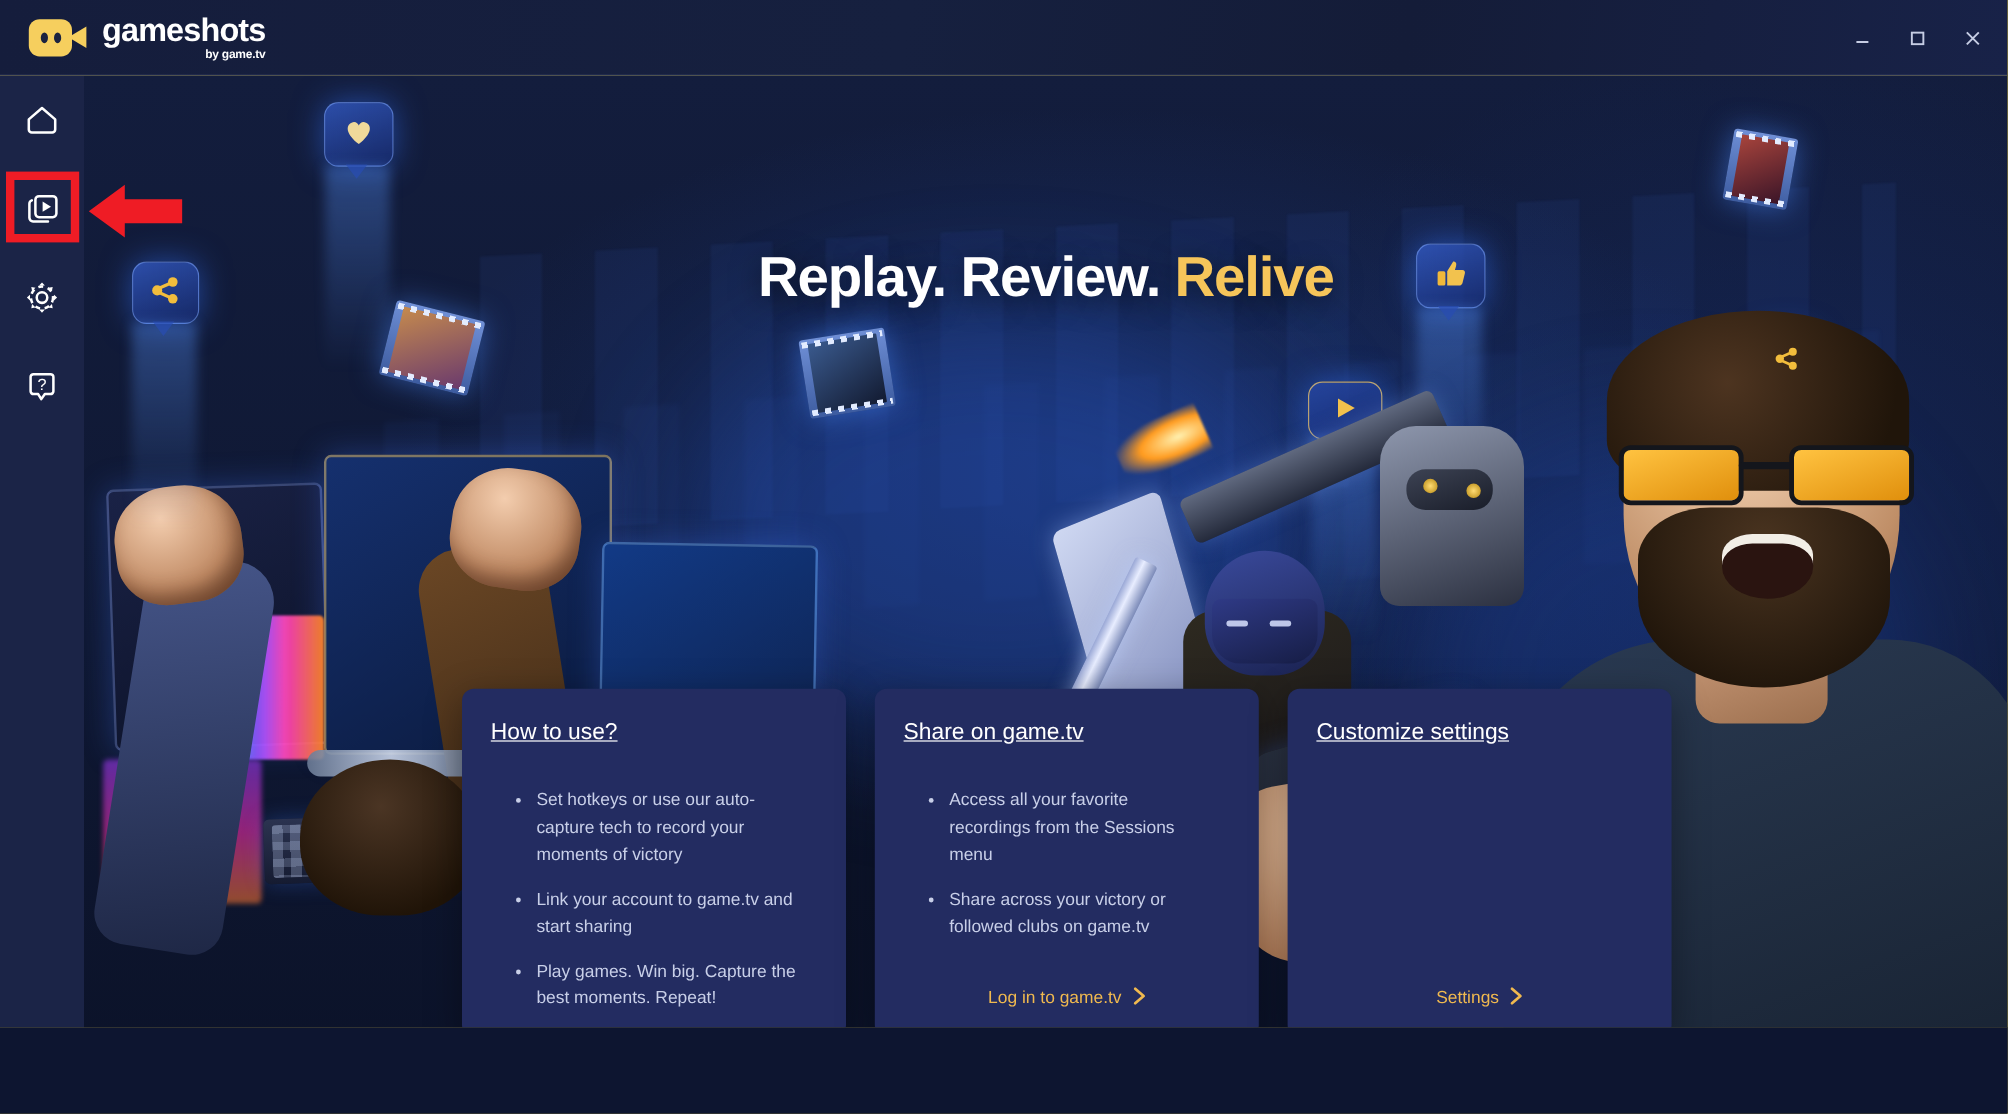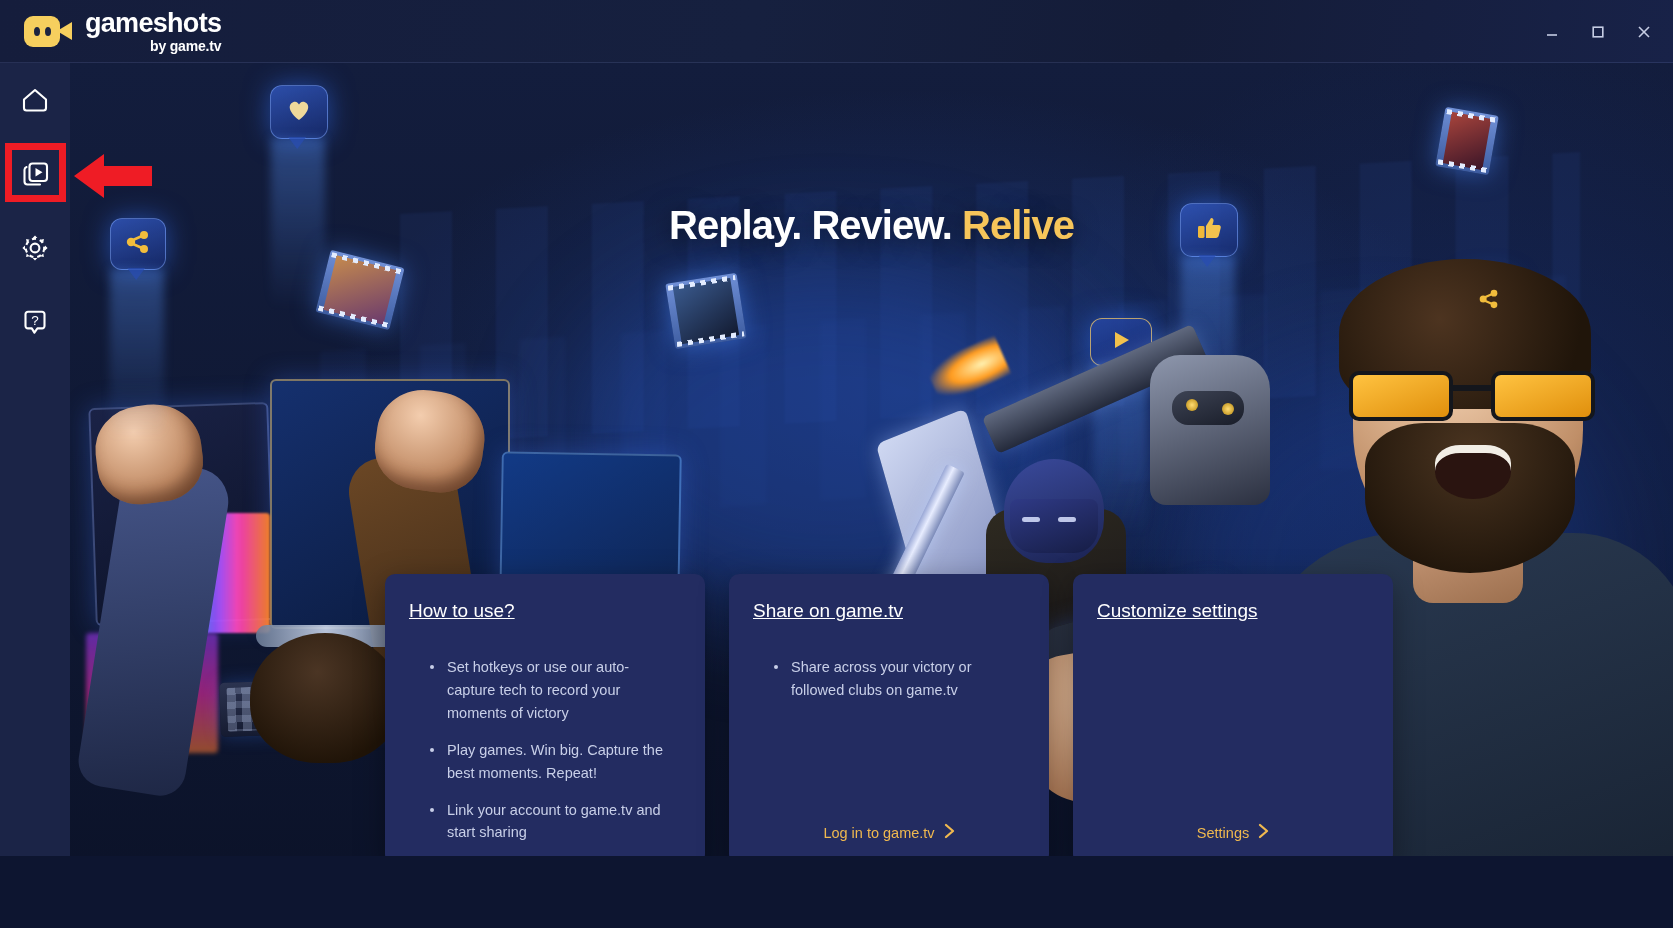--- a/index.html
+++ b/index.html
@@ -26,21 +26,21 @@
   }
   .brand-lens { position:absolute; left:0; top:0; width:36px; height:31px; display:flex; align-items:center; justify-content:center; gap:5px;}
   .brand-lens i { display:block; width:6px; height:9px; border-radius:50%; background:#1b2340; }
   .brand-tri {
     position:absolute; right:0; top:6px; width:0; height:0;
     border-top:9.5px solid transparent; border-bottom:9.5px solid transparent;
     border-right:15px solid #f6cf5e;
   }
   .brand-words { display:flex; flex-direction:column; line-height:1; position:relative; }
   .brand-name { font-size:27px; font-weight:700; color:#ffffff; letter-spacing:-.7px; }
-  .brand-sub { font-size:14px; font-weight:700; color:#ffffff; letter-spacing:-.2px; align-self:flex-end; margin-top:2px; }
+  .brand-sub { font-size:10px; font-weight:700; color:#ffffff; letter-spacing:-.2px; align-self:flex-end; margin-top:2px; }
 
   .winctl { margin-left:auto; display:flex; align-items:center; gap:0; margin-right:6px; }
   .winbtn {
     width:46px; height:40px; display:flex; align-items:center; justify-content:center;
     color:#c6cde4; cursor:default;
   }
   .winbtn svg { display:block; }
 
   
   .sidebar {
@@ -259,21 +259,21 @@
   }
   .hand {
     position:absolute; left:-140px; top:420px; width:230px; height:150px; border-radius:50px 40px 60px 60px;
     background:radial-gradient(circle at 40% 30%,#f0cbaa,#b5805c 65%,#6f4a30 100%);
     transform:rotate(-10deg);
   }
 
   
   .hero-title {
     position:absolute; left:0; right:0; top:140px; text-align:center;
-    font-size:40px; font-weight:700; letter-spacing:-1px; z-index:12;
+    font-size:47px; font-weight:700; letter-spacing:-1px; z-index:12;
     text-shadow:0 4px 24px rgba(0,0,0,.55);
   }
   .hero-title .w { color:#ffffff; }
   .hero-title .y { color:#f6c55a; }
 
   
   .cards {
     position:absolute; left:315px; top:511px; width:1008px; height:290px;
     display:flex; gap:24px; z-index:20;
   }
@@ -521,36 +521,37 @@
       <span class="w">Replay. Review.</span>
       <span class="y">Relive</span>
     </div>
 
     <div class="cards">
 
       <div class="card">
         <div class="card-title">How to use?</div>
         <ul class="card-list">
           <li>Set hotkeys or use our auto-capture tech to record your moments of victory</li>
+          <li>Link your account to game.tv and start sharing</li>
           <li>Play games. Win big. Capture the best moments. Repeat!</li>
-          <li>Link your account to game.tv and start sharing</li>
         </ul>
         <div class="card-link">
           <span>Learn more</span>
           <span class="chev">
             <svg width="11" height="16" viewBox="0 0 11 16">
                 <path d="M2 2 L9 8 L2 14" stroke="#f0b94f" stroke-width="2.3" fill="none" stroke-linecap="round" stroke-linejoin="round"></path>
               </svg>
           </span>
         </div>
       </div>
 
       <div class="card">
         <div class="card-title">Share on game.tv</div>
         <ul class="card-list">
+          <li>Access all your favorite recordings from the Sessions menu</li>
           <li>Share across your victory or followed clubs on game.tv</li>
         </ul>
         <div class="card-link">
           <span>Log in to game.tv</span>
           <span class="chev">
             <svg width="11" height="16" viewBox="0 0 11 16">
                 <path d="M2 2 L9 8 L2 14" stroke="#f0b94f" stroke-width="2.3" fill="none" stroke-linecap="round" stroke-linejoin="round"></path>
               </svg>
           </span>
         </div>

